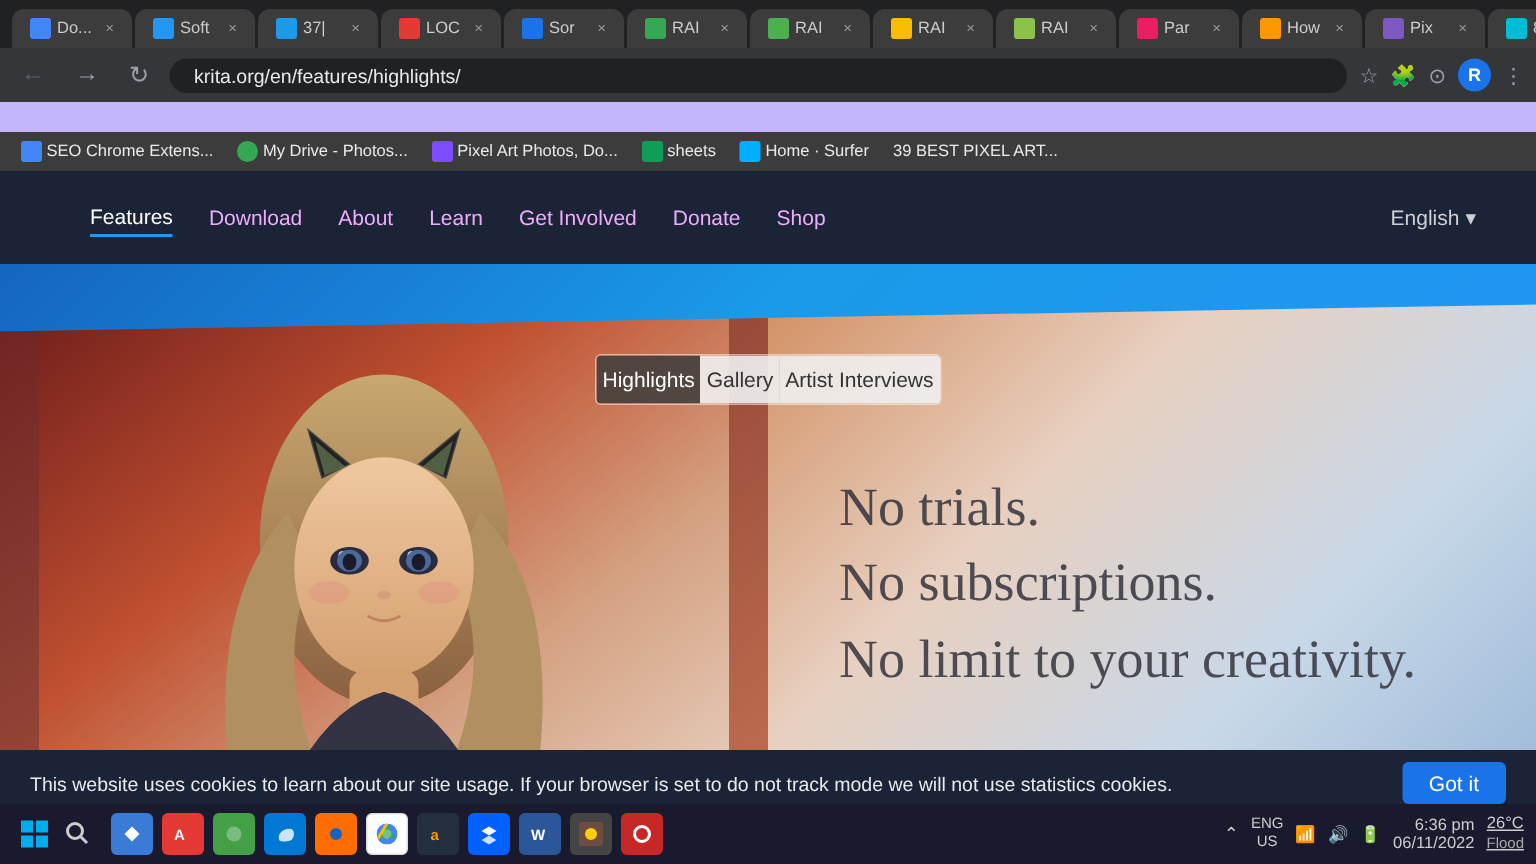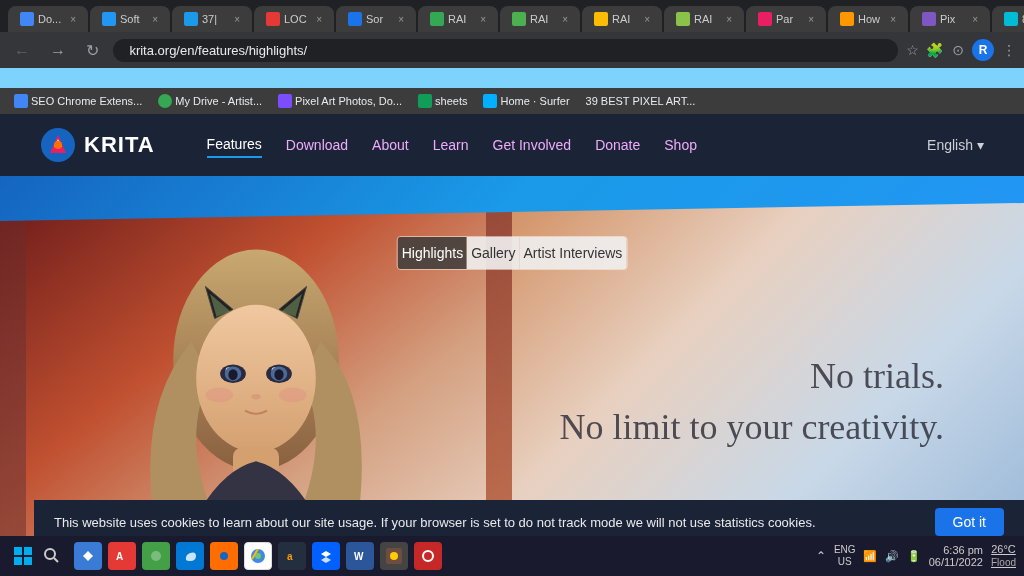--- a/index.html
+++ b/index.html
@@ -1,19 +1,19 @@
 <!DOCTYPE html>
 <html><head>
   <meta charset="utf-8">
   <style>
     * { margin: 0; padding: 0; box-sizing: border-box; }
     body { width: 1024px; height: 576px; overflow: hidden; font-family: 'Segoe UI', Arial, sans-serif; background: #fff; }
 
     
-    .browser-chrome { background: #7dd3fc; }
+    .browser-chrome { background: #c4b5fd; }
     .tab-bar { display: flex; align-items: center; background: #202124; padding: 6px 8px 0; height: 32px; gap: 2px; }
     .tab { display: flex; align-items: center; background: #3c3c3c; border-radius: 8px 8px 0 0; padding: 0 12px; height: 26px; font-size: 11px; color: #ccc; gap: 4px; min-width: 80px; max-width: 140px; }
     .tab-icon { width: 14px; height: 14px; border-radius: 2px; flex-shrink: 0; }
     .tab-label { overflow: hidden; text-overflow: ellipsis; white-space: nowrap; font-size: 11px; }
     .tab-close { margin-left: auto; font-size: 10px; color: #999; cursor: pointer; }
 
     .address-bar-row { display: flex; align-items: center; background: #35363a; padding: 4px 8px; height: 36px; gap: 8px; }
     .nav-btn { color: #9aa0a6; font-size: 16px; cursor: pointer; background: none; border: none; padding: 2px 6px; border-radius: 50%; }
     .nav-btn.disabled { opacity: 0.4; }
     .address-input { flex: 1; background: #202124; border: none; border-radius: 20px; padding: 4px 16px; color: #e8eaed; font-size: 13px; outline: none; }
@@ -45,25 +45,25 @@
     .character { position: absolute; left: 0; top: 0; bottom: 0; width: 50%; background: linear-gradient(to bottom right, #6b2020, #c07050); display: flex; align-items: flex-end; justify-content: center; overflow: hidden; }
     
 
     
     .content-tabs { position: absolute; top: 60px; left: 50%; transform: translateX(-50%); display: flex; z-index: 20; border: 1px solid rgba(255,255,255,0.5); border-radius: 4px; overflow: hidden; }
     .content-tab { padding: 8px 4px; font-size: 14px; cursor: pointer; border: none; }
     .content-tab.active { background: rgba(60,60,60,0.85); color: white; }
     .content-tab.inactive { background: rgba(240,240,240,0.9); color: #333; }
 
     
-    .hero-text { position: absolute; right: 80px; bottom: 92px; text-align: right; }
+    .hero-text { position: absolute; right: 80px; bottom: 80px; text-align: left; }
     .hero-line { display: block; font-size: 36px; color: rgba(50,50,60,0.85); font-weight: 300; line-height: 1.4; font-family: Georgia, serif; }
 
     
-    .cookie-bar { position: absolute; bottom: 0; left: 0; right: 0; background: #1b2336; color: #e8eaed; padding: 22px 20px; display: flex; align-items: center; justify-content: space-between; font-size: 13px; z-index: 100; height: 42px; margin-left: 34px; }
+    .cookie-bar { position: absolute; bottom: 0; left: 0; right: 0; background: #1b2336; color: #e8eaed; padding: 22px 20px; display: flex; align-items: center; justify-content: space-between; font-size: 13px; z-index: 100; height: 42px; }
     .cookie-text { flex: 1; }
     .got-it-btn { background: #1a73e8; color: white; border: none; padding: 6px 18px; border-radius: 4px; font-size: 14px; cursor: pointer; font-weight: 500; }
 
     
     .taskbar { position: absolute; bottom: 0; left: 0; right: 0; height: 40px; background: #1a1a2e; display: flex; align-items: center; padding: 0 8px; z-index: 200; }
     .taskbar-start { width: 30px; height: 30px; display: flex; align-items: center; justify-content: center; cursor: pointer; }
     .taskbar-search { width: 28px; height: 28px; display: flex; align-items: center; justify-content: center; color: #ccc; cursor: pointer; }
     .taskbar-icons { display: flex; align-items: center; gap: 6px; margin: 0 8px; }
     .taskbar-icon { width: 28px; height: 28px; border-radius: 4px; display: flex; align-items: center; justify-content: center; cursor: pointer; font-size: 14px; }
     .taskbar-right { margin-left: auto; display: flex; align-items: center; gap: 8px; color: #ccc; font-size: 11px; }
@@ -157,21 +157,21 @@
     </div>
   </div>
 
   <div class="bookmarks-bar">
     <div class="bookmark">
       <span class="bookmark-icon" style="background:#4285f4; border-radius:2px; display:inline-block;"></span>
       <span>SEO Chrome Extens...</span>
     </div>
     <div class="bookmark">
       <span class="bookmark-icon" style="background:#34a853; border-radius:50%; display:inline-block;"></span>
-      <span>My Drive - Artist...</span>
+      <span>My Drive - Photos...</span>
     </div>
     <div class="bookmark">
       <span class="bookmark-icon" style="background:#7c4dff; display:inline-block;"></span>
       <span>Pixel Art Photos, Do...</span>
     </div>
     <div class="bookmark">
       <span class="bookmark-icon" style="background:#0f9d58; display:inline-block;"></span>
       <span>sheets</span>
     </div>
     <div class="bookmark">
@@ -180,30 +180,20 @@
     </div>
     <div class="bookmark">
       <span>39 BEST PIXEL ART...</span>
     </div>
   </div>
 </div>
 
 <div class="website" style="height: 430px; position: relative;">
 
   <nav class="krita-nav">
-    <div class="krita-logo">
-
-      <svg class="krita-logo-icon" viewBox="0 0 36 36">
-        <circle cx="18" cy="18" r="17" fill="#1565c0"></circle>
-        <path d="M10 26 L18 8 L26 26 Z" fill="#e91e63"></path>
-        <path d="M14 20 L18 12 L22 20 Z" fill="white"></path>
-        <circle cx="18" cy="18" r="4" fill="#ff6f00"></circle>
-      </svg>
-      <span class="krita-logo-text">KRITA</span>
-    </div>
 
     <div class="krita-nav-links">
       <a class="nav-link active">Features</a>
       <a class="nav-link">Download</a>
       <a class="nav-link">About</a>
       <a class="nav-link">Learn</a>
       <a class="nav-link">Get Involved</a>
       <a class="nav-link">Donate</a>
       <a class="nav-link">Shop</a>
     </div>
@@ -279,20 +269,21 @@
     </div>
 
     <div class="content-tabs">
       <button class="content-tab active">Highlights</button>
       <button class="content-tab inactive">Gallery</button>
       <button class="content-tab inactive">Artist Interviews</button>
     </div>
 
     <div class="hero-text">
       <span class="hero-line">No trials.</span>
+      <span class="hero-line">No subscriptions.</span>
       <span class="hero-line">No limit to your creativity.</span>
     </div>
 
     <div class="cookie-bar">
       <span class="cookie-text">This website uses cookies to learn about our site usage. If your browser is set to do not track mode we will not use statistics cookies.</span>
       <button class="got-it-btn">Got it</button>
     </div>
   </div>
 </div>
 

